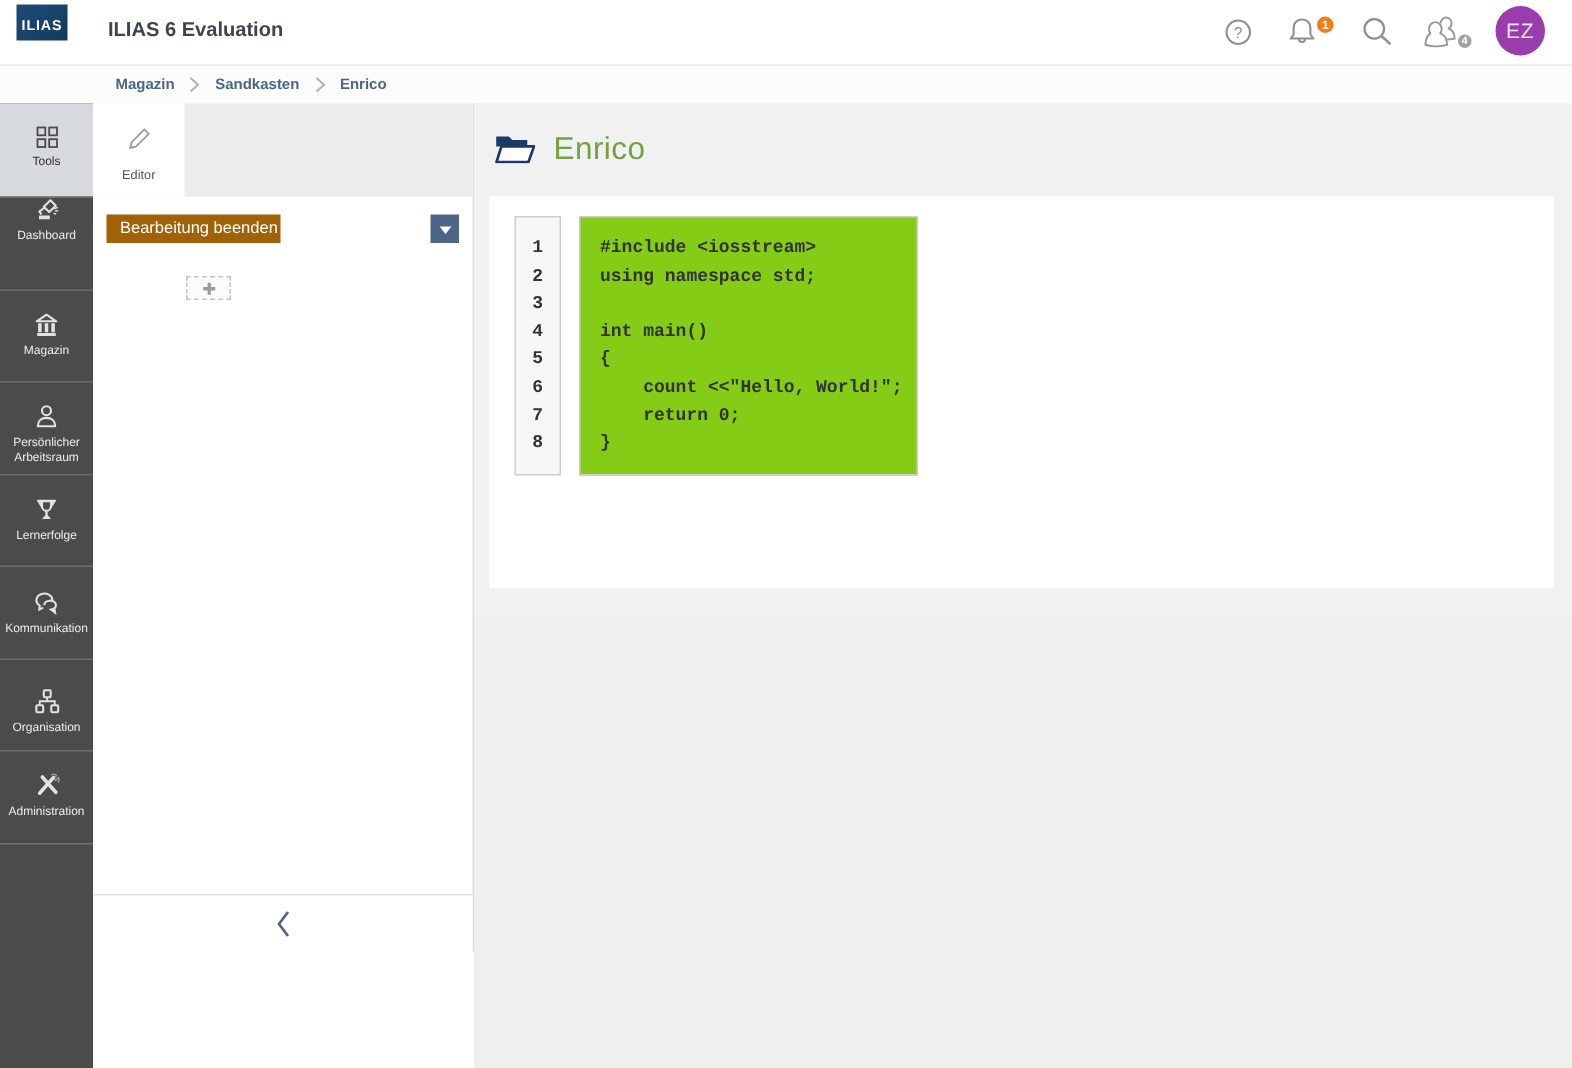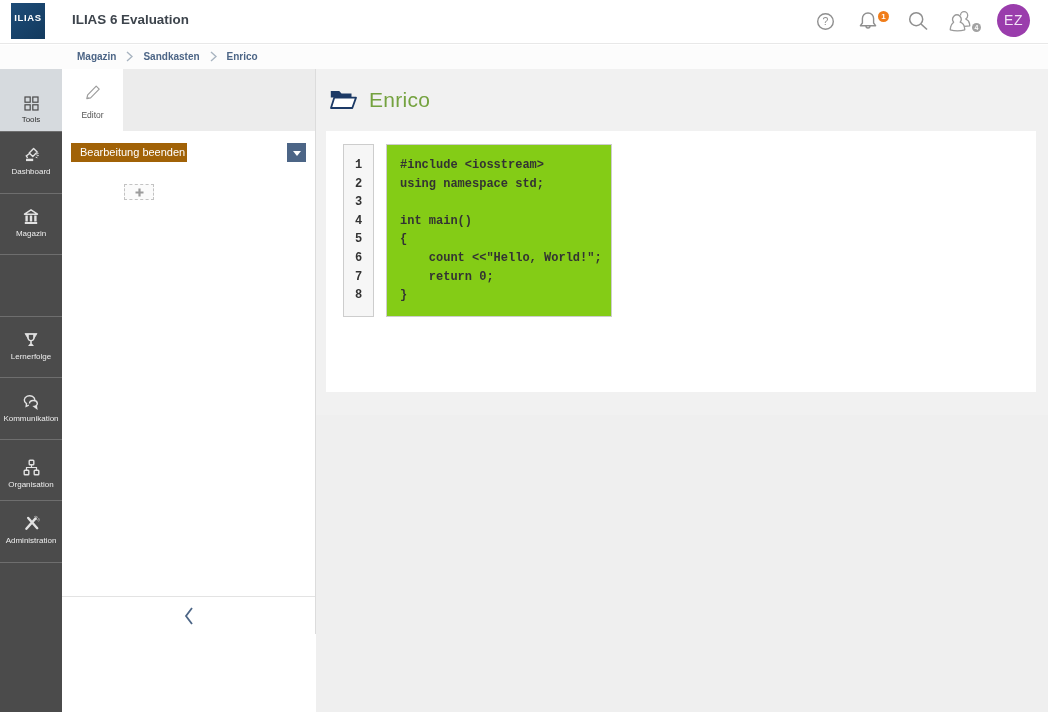--- a/index.html
+++ b/index.html
@@ -1,20 +1,20 @@
 <!DOCTYPE html>
 <html><head>
 <meta charset="utf-8">
 <style>
 * { margin:0; padding:0; box-sizing:border-box; }
 html,body { width:1048px; height:712px; font-family:"Liberation Sans",sans-serif; background:#fff; overflow:hidden; }
 #stage { position:relative; width:1048px; height:712px; }
 
 #topbar { position:absolute; left:0; top:0; width:1048px; height:44px; background:#fff; border-bottom:1px solid #e8e8e8; }
-#logo { position:absolute; left:11px; top:3px; width:34px; height:36px; background:linear-gradient(140deg,#1d4c78,#133a5e); color:#fff; font-size:9.5px; font-weight:bold; letter-spacing:0.6px; display:flex; align-items:flex-end; justify-content:center; padding-bottom:16px; }
+#logo { position:absolute; left:11px; top:3px; width:34px; height:24px; background:linear-gradient(140deg,#1d4c78,#133a5e); color:#fff; font-size:9.5px; font-weight:bold; letter-spacing:0.6px; display:flex; align-items:flex-end; justify-content:center; padding-bottom:4px; }
 #pagetitle { position:absolute; left:72px; top:0; height:44px; line-height:40px; font-size:13.4px; font-weight:bold; color:#3d444c; }
 .topicon { position:absolute; top:0; }
 #avatar { position:absolute; left:997px; top:4px; width:33px; height:33px; border-radius:50%; background:#9a3dac; color:#f2e4f6; font-size:14px; text-align:center; line-height:33px; letter-spacing:0.5px; }
 .badge1 { position:absolute; left:878px; top:10.5px; width:11px; height:11px; border-radius:50%; background:#f07d1a; color:#fff; font-size:8px; font-weight:bold; text-align:center; line-height:11px; }
 .badge2 { position:absolute; left:972px; top:23px; width:9px; height:9px; border-radius:50%; background:#a2a2a2; color:#fff; font-size:7px; font-weight:bold; text-align:center; line-height:9px; }
 
 #crumbs { position:absolute; left:0; top:45px; width:1048px; height:24px; background:#fcfcfc; }
 #crumbs .inner { position:absolute; left:77px; top:-1px; height:24px; display:flex; align-items:center; }
 #crumbs a { color:#4c6586; font-size:10px; font-weight:bold; text-decoration:none; }
 #crumbs .sep { margin:0 10px; }
@@ -85,45 +85,52 @@
         </svg>
       <a>Sandkasten</a>
       <svg class="sep" width="7" height="11" viewBox="0 0 7 11">
           <polyline points="1,1 6,5.5 1,10" fill="none" stroke="#a8b4c0" stroke-width="1.4"></polyline>
         </svg>
       <a>Enrico</a>
     </div>
   </div>
 
   <div id="rail">
-      <div class="railitem light" style="top:0px; height:62px; padding-top:27px;">
+      <div class="railitem light" style="top:0px; height:62px; padding-top:15px;">
         <svg width="15" height="15" viewBox="0 0 15 15">
           <rect x="1" y="1" width="5.2" height="5.2" fill="none" stroke="#4a4a4a" stroke-width="1.2"></rect>
           <rect x="8.8" y="1" width="5.2" height="5.2" fill="none" stroke="#4a4a4a" stroke-width="1.2"></rect>
           <rect x="1" y="8.8" width="5.2" height="5.2" fill="none" stroke="#4a4a4a" stroke-width="1.2"></rect>
           <rect x="8.8" y="8.8" width="5.2" height="5.2" fill="none" stroke="#4a4a4a" stroke-width="1.2"></rect>
         </svg>
         <span class="lbl">Tools</span>
       </div>
-      <div class="railitem" style="top:62px; height:71px; padding-top:15px;">
+      <div class="railitem" style="top:62px; height:71px; ">
         <svg width="17" height="17" viewBox="0 0 17 17">
           <path d="M6.2 6.9 L10.6 2.5 L14.2 6.1 L9.8 10.4 z" fill="none" stroke="#e2e2e2" stroke-width="1.4" stroke-linejoin="round"></path>
           <path d="M6.6 7.5 L3.3 10 L4.6 11.9" fill="none" stroke="#e2e2e2" stroke-width="1.4"></path>
           <path d="M3 13.9 h7.2" stroke="#e2e2e2" stroke-width="2.4" fill="none"></path>
           <path d="M13.2 8.3 l2.4-1 M13.6 9.8 l2.2-0.3 M12.6 11.2 l1.8 0.6" stroke="#e2e2e2" stroke-width="0.9" fill="none"></path>
         </svg>
         <span class="lbl">Dashboard</span>
       </div>
       <div class="railitem" style="top:123.5px; height:61.5px; padding-top:15px;">
         <svg width="16" height="17" viewBox="0 0 16 17">
           <path d="M1.5 6.2 L8 1.8 L14.5 6.2 z" fill="none" stroke="#e2e2e2" stroke-width="1.4" stroke-linejoin="round"></path>
           <path d="M3.6 7.5 v6 M8 7.5 v6 M12.4 7.5 v6" stroke="#e2e2e2" stroke-width="2.4"></path>
           <path d="M1.8 15 h12.4" stroke="#e2e2e2" stroke-width="2"></path>
         </svg>
         <span class="lbl">Magazin</span>
+      </div>
+      <div class="railitem" style="top:185px; height:61.5px; padding-top:15px;">
+        <svg width="16" height="17" viewBox="0 0 16 17">
+          <circle cx="8" cy="4.8" r="3" fill="none" stroke="#e2e2e2" stroke-width="1.4"></circle>
+          <path d="M2.2 15.2 c0-3.6 2.4-5.6 5.8-5.6 s5.8 2 5.8 5.6 z" fill="none" stroke="#e2e2e2" stroke-width="1.4" stroke-linejoin="round"></path>
+        </svg>
+        <span class="lbl">Persönlicher<br>Arbeitsraum</span>
       </div>
       <div class="railitem" style="top:246.5px; height:61.5px; padding-top:15px;">
         <svg width="16" height="17" viewBox="0 0 16 17">
           <path d="M2 2.6 h12 l-3 4.8 v-4 h-6 v4 z" fill="#e2e2e2" stroke="#e2e2e2" stroke-width="0.8" stroke-linejoin="round"></path>
           <path d="M5 3.2 v3 a3 3.4 0 0 0 6 0 v-3" fill="none" stroke="#e2e2e2" stroke-width="1.4"></path>
           <path d="M8 10 v2.2" stroke="#e2e2e2" stroke-width="1.6"></path>
           <path d="M8 11.5 l3 3.5 h-6 z" fill="#e2e2e2"></path>
         </svg>
         <span class="lbl">Lernerfolge</span>
       </div>

